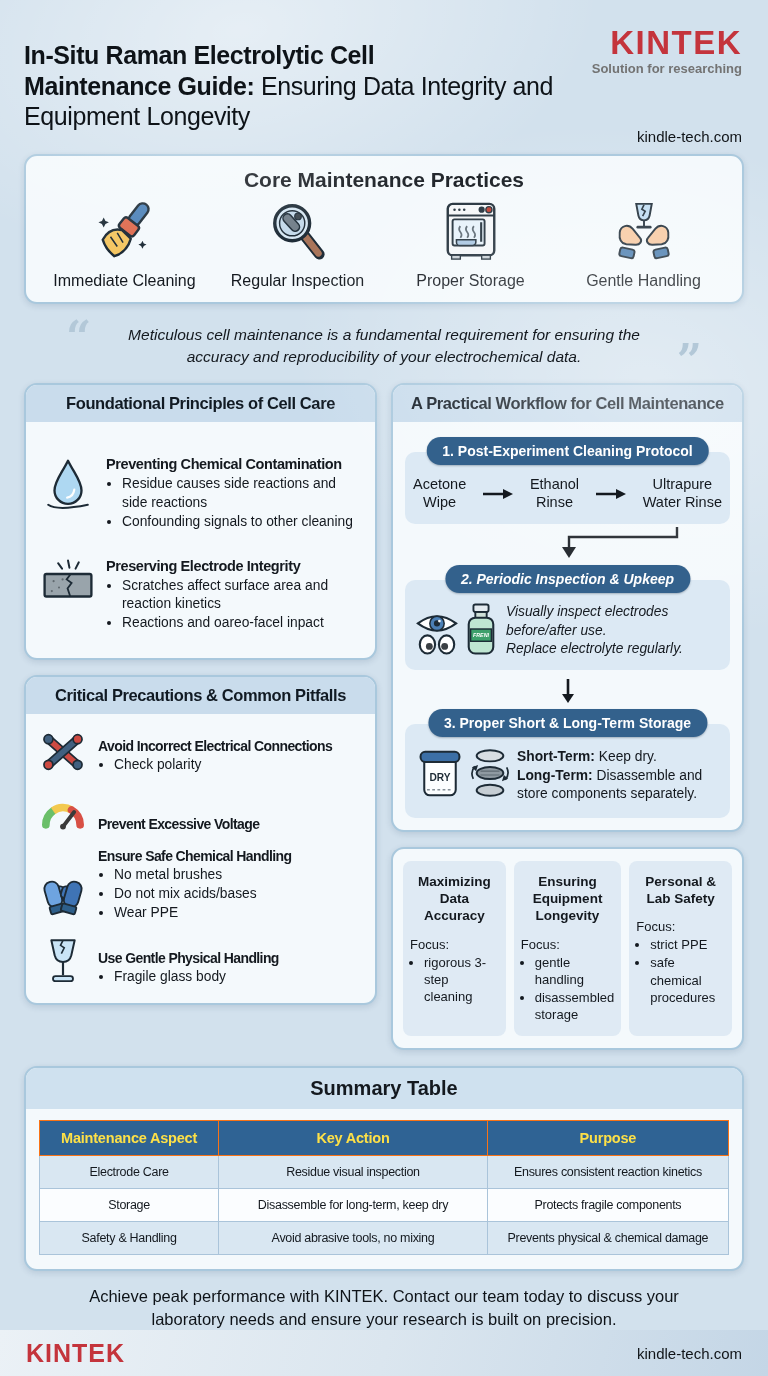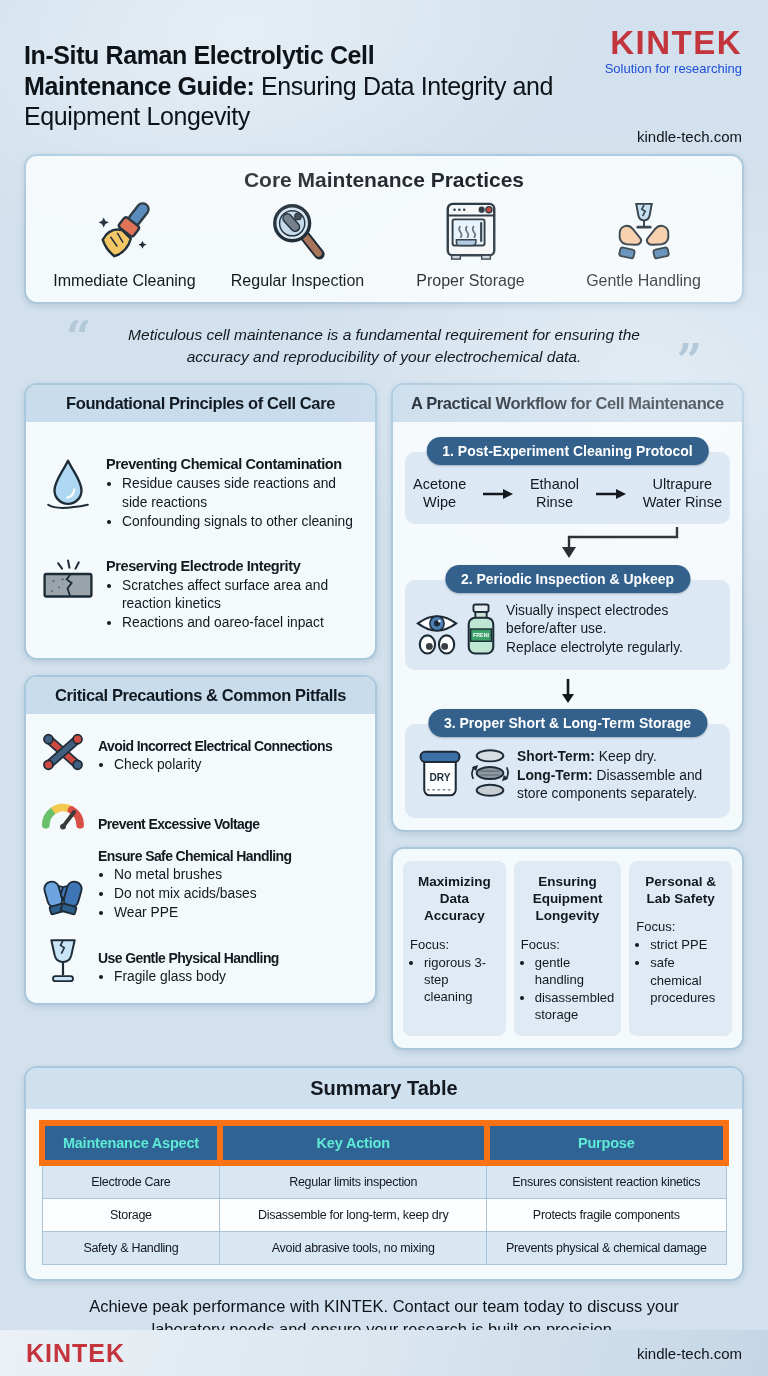--- a/index.html
+++ b/index.html
@@ -11,21 +11,21 @@
   .sw2{top:120px;right:-260px;width:760px;height:520px;transform:rotate(14deg);
        background:radial-gradient(ellipse at center,rgba(255,255,255,.35),rgba(255,255,255,0) 68%);}
 
   
   .hdr{position:relative;height:150px;}
   h1{margin:0;position:absolute;left:24px;top:40px;width:600px;
      font-size:25px;line-height:1.22;letter-spacing:-0.4px;font-weight:normal;color:#0e1318;}
   h1 .tb{font-weight:bold;}
   .logo{position:absolute;right:26px;top:26px;text-align:right;}
   .logo-name{font-size:33px;font-weight:bold;letter-spacing:1.5px;color:#c4343c;line-height:1;}
-  .logo-tag{font-size:13px;color:#1d4ed8;margin-top:2px;}
+  .logo-tag{font-size:13px;color:#737373;margin-top:2px;font-weight:bold;}
   .site-top{position:absolute;right:26px;top:128px;font-size:15px;color:#101418;}
 
   
   .card{background:#f4f9fc;border:2px solid #a9c8dd;border-radius:13px;
         box-shadow:0 2px 6px rgba(30,60,90,.14);overflow:hidden;}
   .card-head{background:#c9dcec;text-align:center;font-weight:bold;font-size:16.5px;
              letter-spacing:-0.4px;padding:9px 4px;color:#111a23;white-space:nowrap;}
 
   
   .core{margin:4px 24px 0;padding:10px 12px 12px;}
@@ -64,42 +64,42 @@
   .wf-body{padding:6px 12px 12px;}
   .panel{position:relative;background:#dce9f4;border-radius:10px;}
   .pill{position:absolute;top:-15px;left:50%;transform:translateX(-50%);
         background:#33618c;color:#fff;font-weight:bold;font-size:14px;white-space:nowrap;
         padding:6px 16px;border-radius:999px;box-shadow:0 1px 2px rgba(20,40,60,.3);}
   .panel1{margin-top:24px;padding:24px 8px 12px;}
   .flow{display:flex;align-items:center;justify-content:space-between;}
   .flow-label{white-space:pre-line;text-align:center;font-size:14.5px;font-weight:500;line-height:1.22;}
   .flow-arrow{flex:none;display:flex;}
   .elbow{display:block;margin:2px 0 0;}
-  .panel2{margin-top:20px;padding:22px 10px 10px;display:flex;gap:8px;align-items:flex-start;}
+  .panel2{margin-top:20px;padding:22px 10px 10px;display:flex;gap:8px;align-items:center;font-style:italic;}
   .icons2{flex:none;display:flex;gap:5px;align-items:flex-end;}
   .step-text{font-size:13.8px;line-height:1.34;white-space:pre-line;}
   .darr{display:flex;justify-content:center;margin:8px 0 0;}
   .panel3{margin-top:20px;padding:22px 10px 12px;display:flex;gap:6px;align-items:center;}
   .icons3{flex:none;display:flex;gap:4px;align-items:flex-end;}
   .b{font-weight:bold;}
 
   
   .goal-body{padding:12px 10px 12px;display:flex;gap:8px;}
   .goal-col{flex:1;background:#dfeaf4;border-radius:8px;padding:12px 7px;min-height:160px;box-sizing:border-box;}
   .goal-h{font-size:13.5px;font-weight:bold;text-align:center;line-height:1.28;margin-bottom:12px;}
   .goal-f{font-size:13px;margin-bottom:2px;}
   .goal-col ul.bl{font-size:13px;padding-left:14px;}
 
   
   .summary{margin:16px 24px 0;}
   .sum-head{background:#cfe1ef;text-align:center;font-weight:bold;font-size:20px;padding:9px 4px;}
   .sum-body{padding:11px 13px 14px;}
   table.sum{width:100%;border-collapse:collapse;}
-  table.sum th{background:#2f6394;color:#5eead4;font-size:14.5px;letter-spacing:-0.2px;
-               padding:9px 4px;border:6px solid #f97316;}
+  table.sum th{background:#2f6394;color:#fde047;font-size:14.5px;letter-spacing:-0.2px;
+               padding:9px 4px;border:1px solid #f97316;}
   table.sum td{font-size:12.5px;letter-spacing:-0.3px;text-align:center;padding:9px 3px;
                border:1px solid #aac4da;background:#fbfdff;}
   table.sum tr.alt td{background:#d9e7f2;}
   .c1{width:26%;} .c2{width:39%;} .c3{width:35%;}
 
   
   .cta{width:660px;margin:14px auto 0;text-align:center;font-size:16.5px;line-height:1.38;color:#0e1318;}
   .fbar{position:absolute;left:0;bottom:0;width:100%;height:46px;box-sizing:border-box;
         display:flex;justify-content:space-between;align-items:center;padding:0 26px;
         background:linear-gradient(105deg,#ebf1f6 0%,#dbe6ef 50%,#c4d6e6 100%);}
@@ -461,21 +461,21 @@
         <thead>
           <tr>
             <th class="c1">Maintenance Aspect</th>
             <th class="c2">Key Action</th>
             <th class="c3">Purpose</th>
           </tr>
         </thead>
         <tbody>
           <tr class="alt">
             <td>Electrode Care</td>
-            <td>Regular limits inspection</td>
+            <td>Residue visual inspection</td>
             <td>Ensures consistent reaction kinetics</td>
           </tr>
           <tr>
             <td>Storage</td>
             <td>Disassemble for long-term, keep dry</td>
             <td>Protects fragile components</td>
           </tr>
           <tr class="alt">
             <td>Safety &amp; Handling</td>
             <td>Avoid abrasive tools, no mixing</td>

